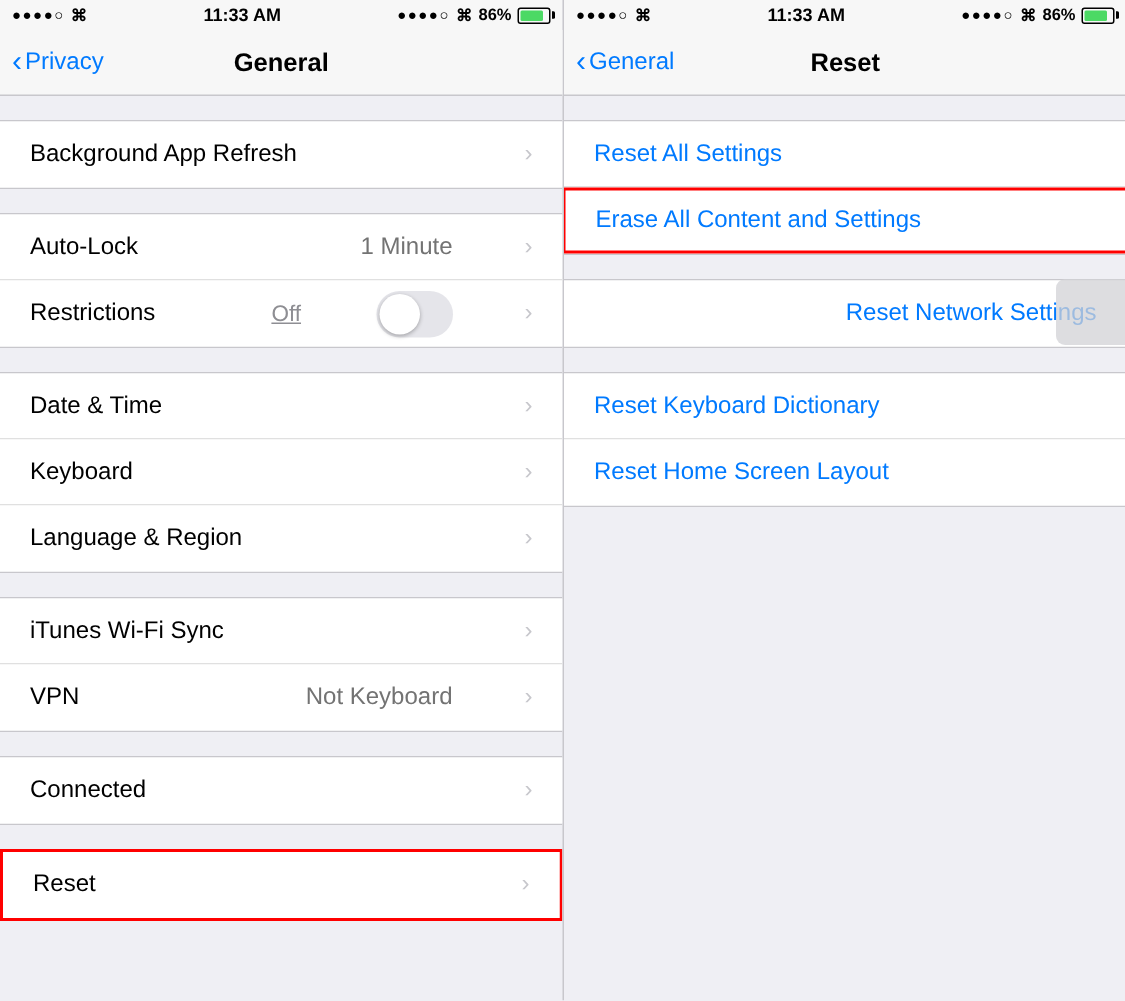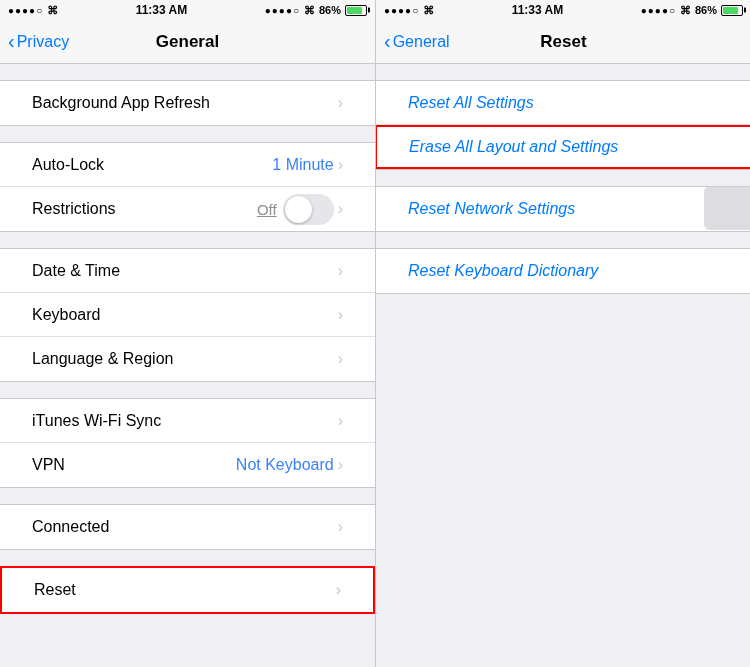--- a/index.html
+++ b/index.html
@@ -85,37 +85,38 @@
     }
     .table-section {
       background: #fff;
       border-top: 1px solid #c8c7cc;
       border-bottom: 1px solid #c8c7cc;
       margin-bottom: 0;
     }
     .table-row {
       display: flex;
       align-items: center;
-      padding: 0 32px;
+      padding: 0 20px;
       min-height: 44px;
       border-bottom: 1px solid #e0e0e0;
       background: #fff;
       position: relative;
+      gap: 44px;
     }
     .table-row:last-child {
       border-bottom: none;
     }
     .row-label {
       flex: 1;
       font-size: 16px;
       color: #000;
     }
     .row-value {
       font-size: 16px;
-      color: #3b82f6;
+      color: #737373;
       margin-right: 4px;
     }
     .row-chevron {
       color: #c7c7cc;
       font-size: 16px;
     }
     .row-toggle {
       width: 51px;
       height: 31px;
       background: #e5e5ea;
@@ -152,21 +153,20 @@
     }
 
     
     .panel-content {
       flex: 1;
       overflow-y: auto;
     }
 
     .panel-right .table-row {
       min-height: 44px;
-      font-style: italic;
     }
 
     
     .panel-divider {
       width: 1px;
       background: #c8c7cc;
       height: 667px;
       flex-shrink: 0;
     }
   </style>
@@ -309,37 +309,40 @@
   </div>
 
   <div class="panel-content">
 
     <div class="table-group">
       <div class="table-section">
         <div class="table-row">
           <span class="row-label reset-option">Reset All Settings</span>
         </div>
         <div class="table-row" style="border: 2px solid red; border-bottom: 2px solid red; margin: 0 -1px;">
-          <span class="row-label reset-option">Erase All Layout and Settings</span>
-        </div>
-      </div>
-    </div>
-
-    <div class="table-group" style="position:relative;">
+          <span class="row-label reset-option">Erase All Content and Settings</span>
+        </div>
+      </div>
+    </div>
+
+    <div class="table-group" style="position:relative;text-align:right;">
       <div class="table-section">
         <div class="table-row">
           <span class="row-label reset-option">Reset Network Settings</span>
         </div>
       </div>
 
       <div style="position:absolute; right:-8px; top:0; width:55px; height:44px; background:#d1d1d6; border-radius:6px; opacity:0.75; z-index:3;"></div>
     </div>
 
     <div class="table-group">
       <div class="table-section">
         <div class="table-row">
           <span class="row-label reset-option">Reset Keyboard Dictionary</span>
         </div>
+        <div class="table-row">
+          <span class="row-label reset-option">Reset Home Screen Layout</span>
+        </div>
       </div>
     </div>
 
   </div>
 </div>
 
 </body></html>

